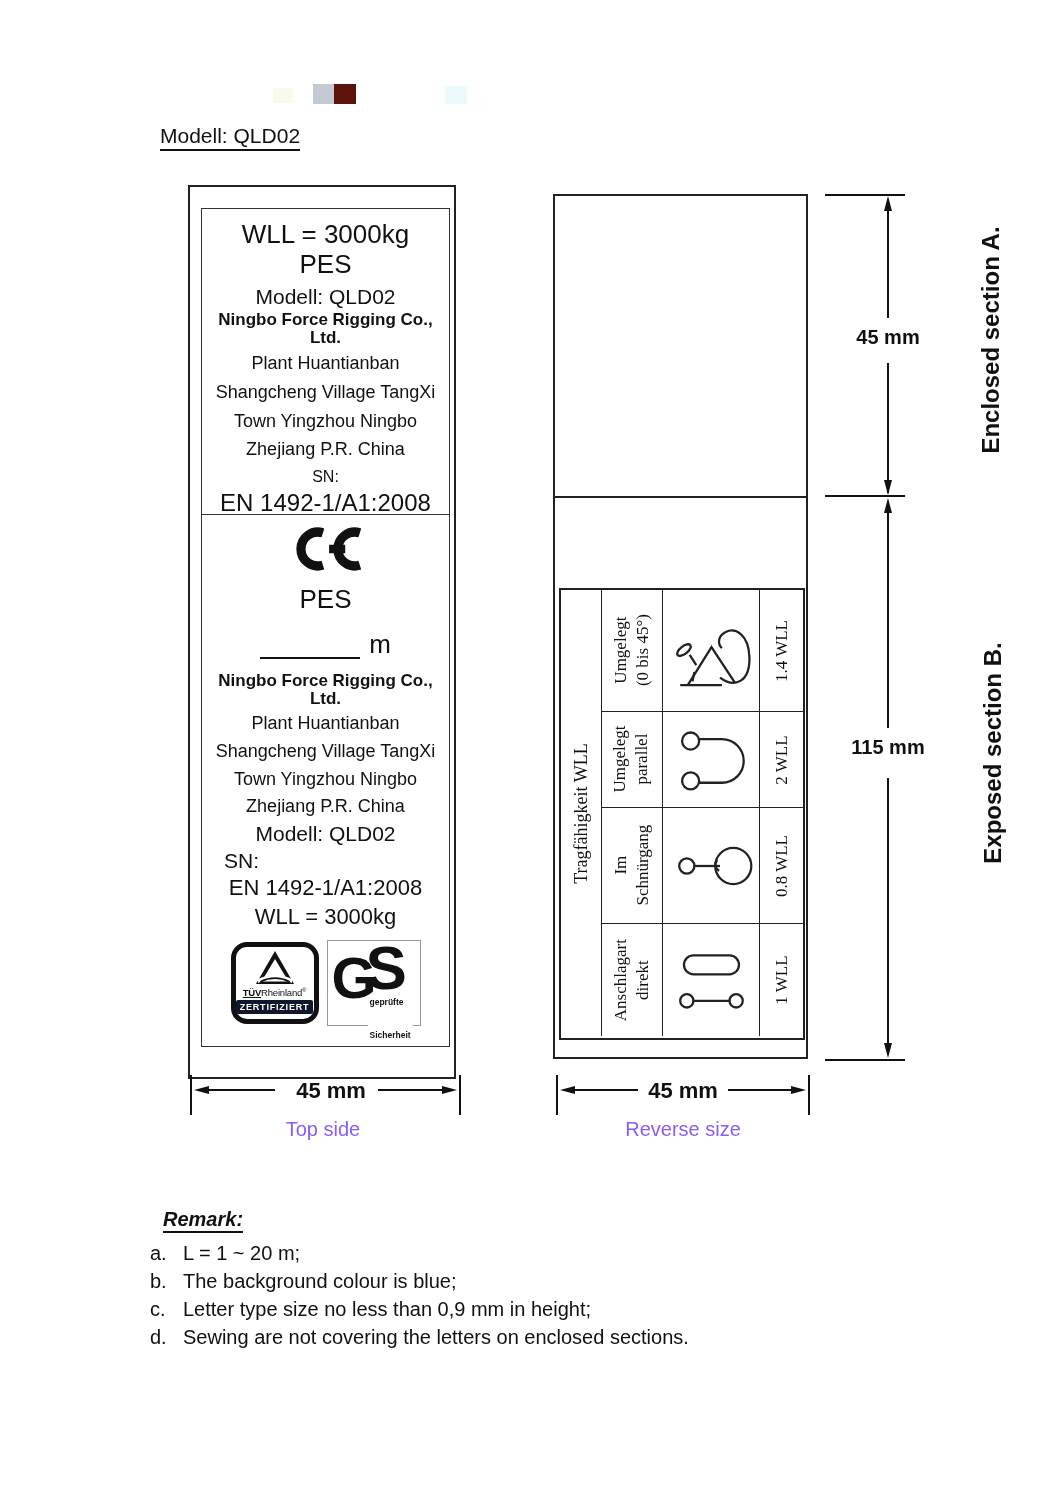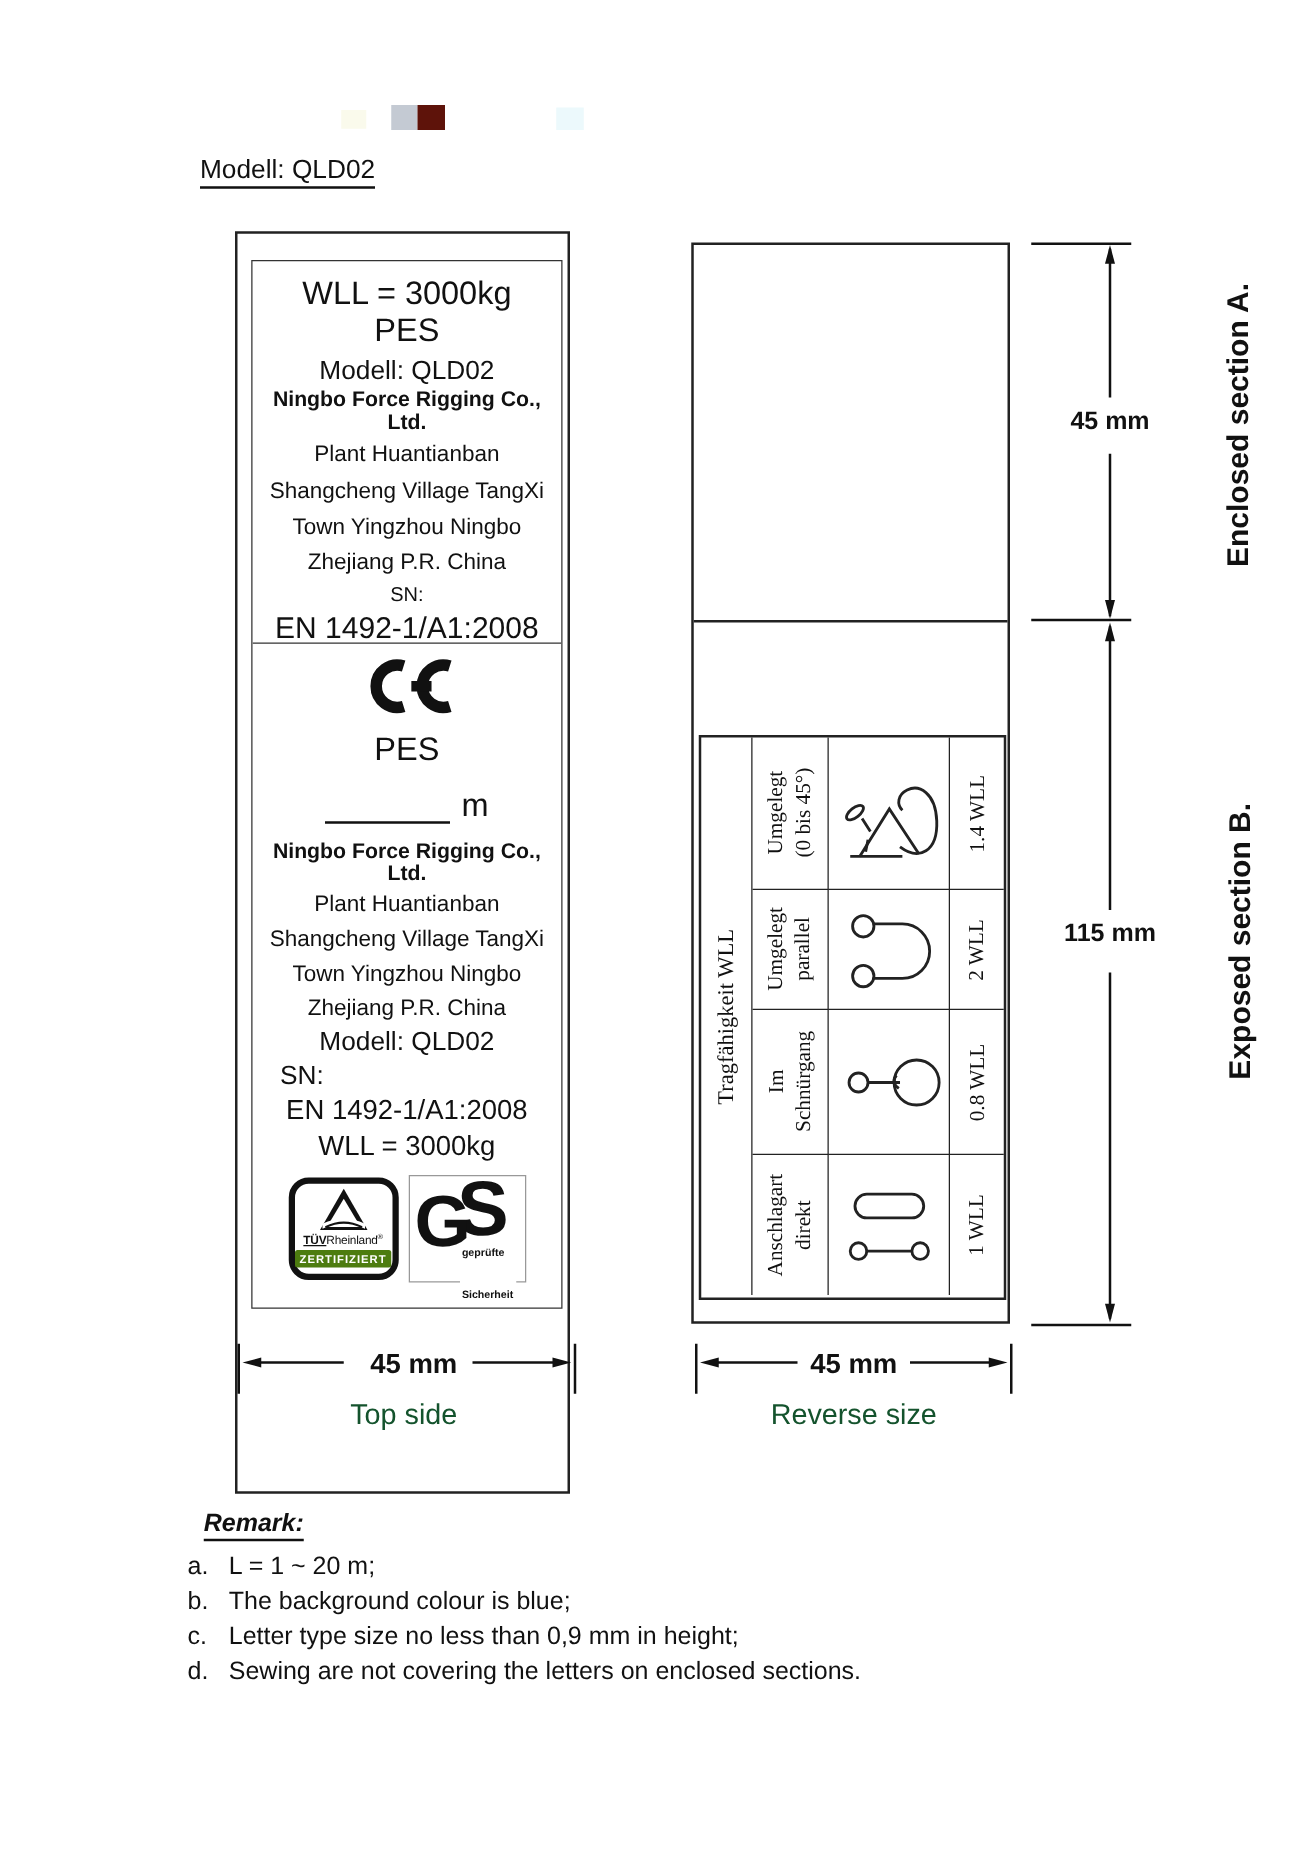--- a/index.html
+++ b/index.html
@@ -8,21 +8,21 @@
 
   
   .sq{position:absolute;}
 
   
   .page-title{position:absolute;left:160px;top:124px;font-size:21px;color:#111;
               border-bottom:2px solid #111;padding-bottom:1px;}
 
   
   .label-outer{position:absolute;border:2px solid #222;background:#fff;box-sizing:border-box;}
-  .top-label{left:188px;top:185px;width:268px;height:1010px;}
+  .top-label{left:188px;top:185px;width:268px;height:894px;}
   .reverse-label{left:553px;top:194px;width:255px;height:865px;}
 
   .label-inner{position:absolute;left:11px;top:21px;width:249px;height:839px;
                border:1.5px solid #333;box-sizing:border-box;overflow:hidden;}
 
   .sec{width:100%;box-sizing:border-box;display:flex;flex-direction:column;align-items:center;text-align:center;}
   .sec1{height:305px;}
   .sec2{border-top:1.5px solid #333;height:531px;}
 
   .t26{font-size:26px;line-height:1.12;}
@@ -36,21 +36,21 @@
   .mline{display:flex;align-items:flex-end;justify-content:center;}
   .blank-line{display:inline-block;width:100px;border-bottom:2.5px solid #111;height:24px;margin-right:9px;}
 
   
   .logo-row{display:flex;align-items:center;justify-content:center;gap:8px;margin-top:10px;}
   .tuv-logo{width:88px;height:82px;border:5px solid #111;border-radius:16px;background:#fff;
             box-sizing:border-box;display:flex;flex-direction:column;align-items:center;justify-content:flex-start;}
   .tuv-brand{font-size:9.5px;letter-spacing:-0.2px;margin-top:1px;white-space:nowrap;}
   .tuv-brand .b{font-weight:bold;text-decoration:underline;}
   .tuv-reg{font-size:6px;vertical-align:super;}
-  .tuv-band{background:#4d7c0f;color:#fff;font-size:9px;font-weight:bold;letter-spacing:0.8px;
+  .tuv-band{background:#0f172a;color:#fff;font-size:9px;font-weight:bold;letter-spacing:0.8px;
             border-radius:2px;padding:2px 4px;margin-top:2px;white-space:nowrap;}
   .tuv-meta{width:100%;text-align:left;padding-left:14px;font-size:10px;line-height:1.25;color:#222;margin-top:3px;}
 
   .gs-logo{width:94px;height:86px;border:1.5px solid #999;box-sizing:border-box;position:relative;background:#fff;}
   .gs-g{position:absolute;left:4px;top:8px;font-size:58px;font-weight:900;line-height:1;letter-spacing:-4px;}
   .gs-s{position:absolute;left:38px;top:-4px;font-size:62px;font-weight:900;line-height:1;}
   .gs-cap{position:absolute;left:40px;top:56px;background:#fff;font-size:8.5px;font-weight:bold;
           line-height:1.1;text-align:left;padding:1px 2px;}
 
   
@@ -65,21 +65,21 @@
   .vtext{transform:rotate(-90deg);white-space:nowrap;font-size:18px;color:#111;}
   .vtext2{transform:rotate(-90deg);text-align:center;line-height:1.3;font-size:17px;color:#111;}
   .vtext2 span{display:block;white-space:nowrap;}
   .vval{transform:rotate(-90deg);white-space:nowrap;font-size:17px;color:#111;}
   .icon-svg{width:92px;height:110px;}
   .icon-svg *{stroke:#222;stroke-width:2.4;fill:none;}
 
   
   .dim-text{position:absolute;font-weight:bold;font-size:20px;text-align:center;color:#111;}
   .dim-text-b{position:absolute;font-weight:bold;font-size:22px;text-align:center;color:#111;}
-  .caption{position:absolute;font-size:23px;text-align:center;color:#14532d;}
+  .caption{position:absolute;font-size:20px;text-align:center;color:#8b5cf6;}
 
   .rot-label{position:absolute;width:300px;height:32px;text-align:center;font-size:24px;font-weight:bold;
              transform:rotate(-90deg);white-space:nowrap;color:#111;}
 
   
   .remark{position:absolute;left:150px;top:1208px;width:720px;}
   .remark-title{display:inline-block;margin-left:13px;font-size:20px;font-weight:bold;font-style:italic;
                 border-bottom:2px solid #111;margin-bottom:6px;}
   .remark-item{display:grid;grid-template-columns:33px auto;font-size:20px;line-height:28px;}
 

